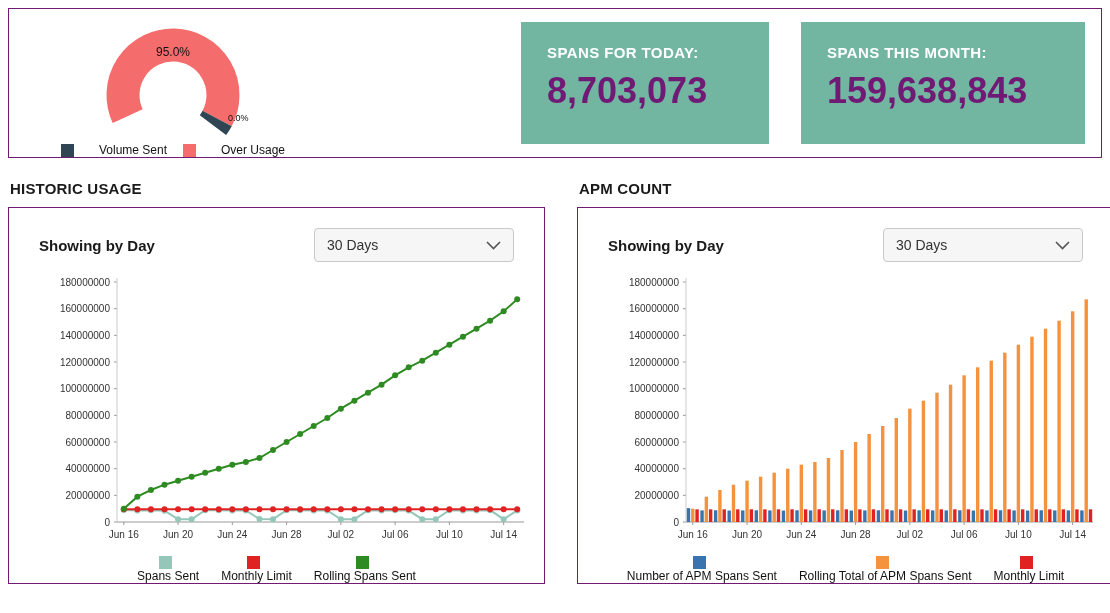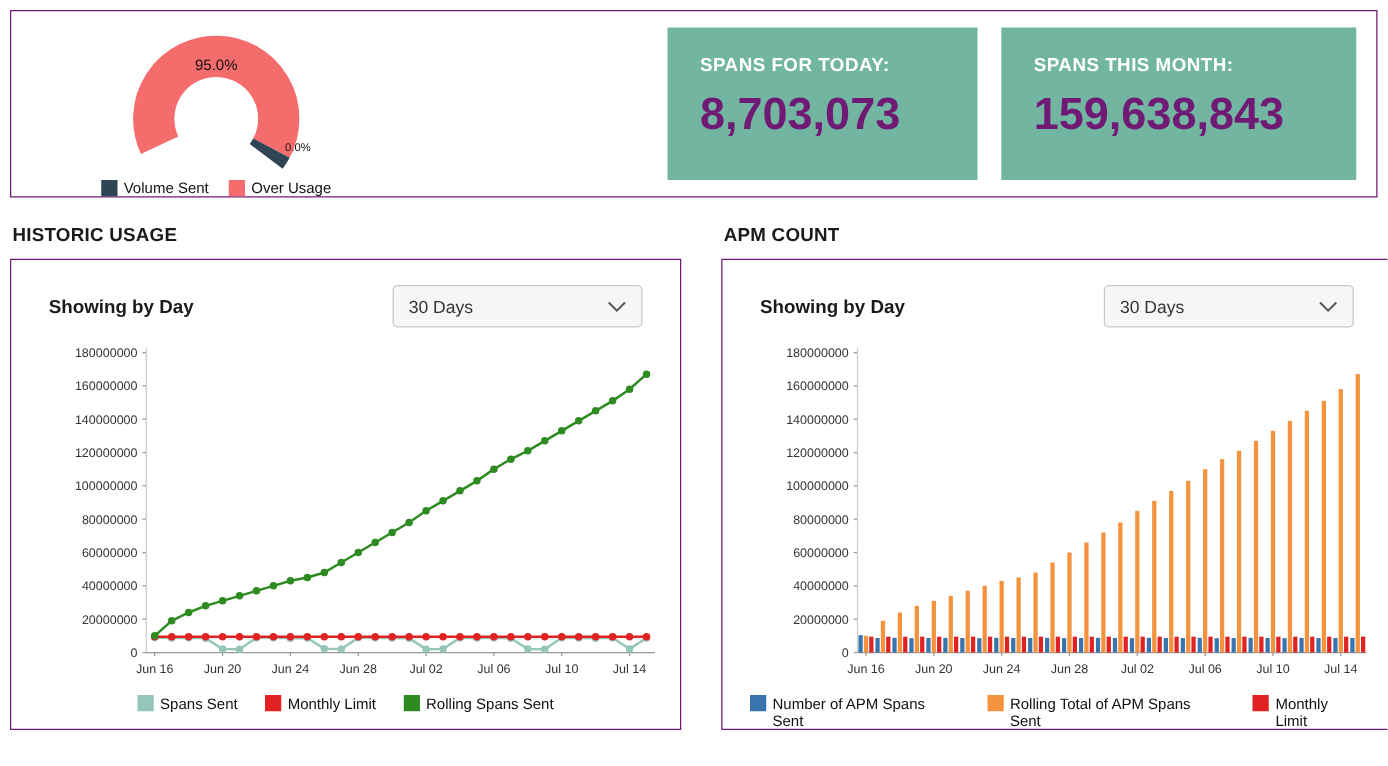--- a/index.html
+++ b/index.html
@@ -9,40 +9,40 @@
 
   
   .top-card{display:flex;align-items:center;height:150px;padding:0 14px;}
   .gauge-wrap{position:relative;width:300px;height:148px;flex:none;}
   .gauge-wrap svg{position:absolute;left:0;top:6px;}
   .gauge-arc-label{position:absolute;top:36px;left:0;width:300px;text-align:center;font-size:12px;color:#111;}
   .gauge-value{position:absolute;top:84px;left:0;width:300px;text-align:center;font-size:27px;font-weight:700;color:#1e1e1e;}
   .gauge-over-label{position:absolute;top:104px;left:205px;font-size:9px;color:#111;}
   .gauge-legend{position:absolute;bottom:0;left:0;width:300px;display:flex;justify-content:center;gap:16px;font-size:12px;color:#111;align-items:center;}
   .legend-sq{display:inline-block;width:13px;height:13px;margin-right:5px;vertical-align:-2px;}
-  .gauge-legend .g-item{display:flex;align-items:center;}
-
-  .stat-cards{margin-left:auto;display:flex;gap:19px;margin-right:2px;}
+  .gauge-legend .g-item{display:flex;align-items:center;gap:20px;}
+
+  .stat-cards{margin-left:auto;display:flex;gap:32px;margin-right:2px;}
   .stat-card{height:122px;padding:22px 26px;box-sizing:border-box;}
   .stat-card.today{width:248px;}
   .stat-card.month{width:284px;}
   .stat-title{color:#fff;font-size:15px;font-weight:700;letter-spacing:.4px;}
   .stat-value{color:#701a75;font-size:36px;font-weight:700;margin-top:9px;}
 
   
   .charts-row{display:flex;gap:32px;margin-top:0;}
   .chart-col{width:537px;}
   .section-heading{font-size:15px;font-weight:700;color:#1a1a1a;margin:22px 0 10px 2px;letter-spacing:.2px;}
   .chart-card{height:377px;padding:14px 22px 8px;}
   .chart-card-header{display:flex;justify-content:space-between;align-items:center;padding:6px 8px 0 8px;}
   .chart-card-title{font-size:15px;font-weight:700;color:#1a1a1a;}
   .dropdown{width:200px;height:34px;border:1px solid #c8c8c8;border-radius:4px;background:#f6f6f6;display:flex;align-items:center;justify-content:space-between;padding:0 12px;box-sizing:border-box;font-size:14px;color:#333;cursor:pointer;}
   .chart-svg{display:block;margin-top:8px;}
   .chart-legend{display:flex;justify-content:center;align-items:center;gap:22px;font-size:12px;color:#111;margin-top:4px;}
-  .chart-legend .legend-item{display:flex;cursor:pointer;}
+  .chart-legend .legend-item{display:flex;align-items:center;cursor:pointer;flex-direction:column;}
 </style>
 </head>
 <body>
 
 <div class="page">
 
   <section class="card top-card">
     <div class="gauge-wrap">
       <svg width="300" height="128" viewBox="0 0 300 128">
         <path id="gauge-arc-over" d="M 104.68 101.13 A 50 50 0 1 1 194.15 103.47" fill="none" stroke-width="33" stroke-linecap="butt" stroke="#f56c6c"></path>

